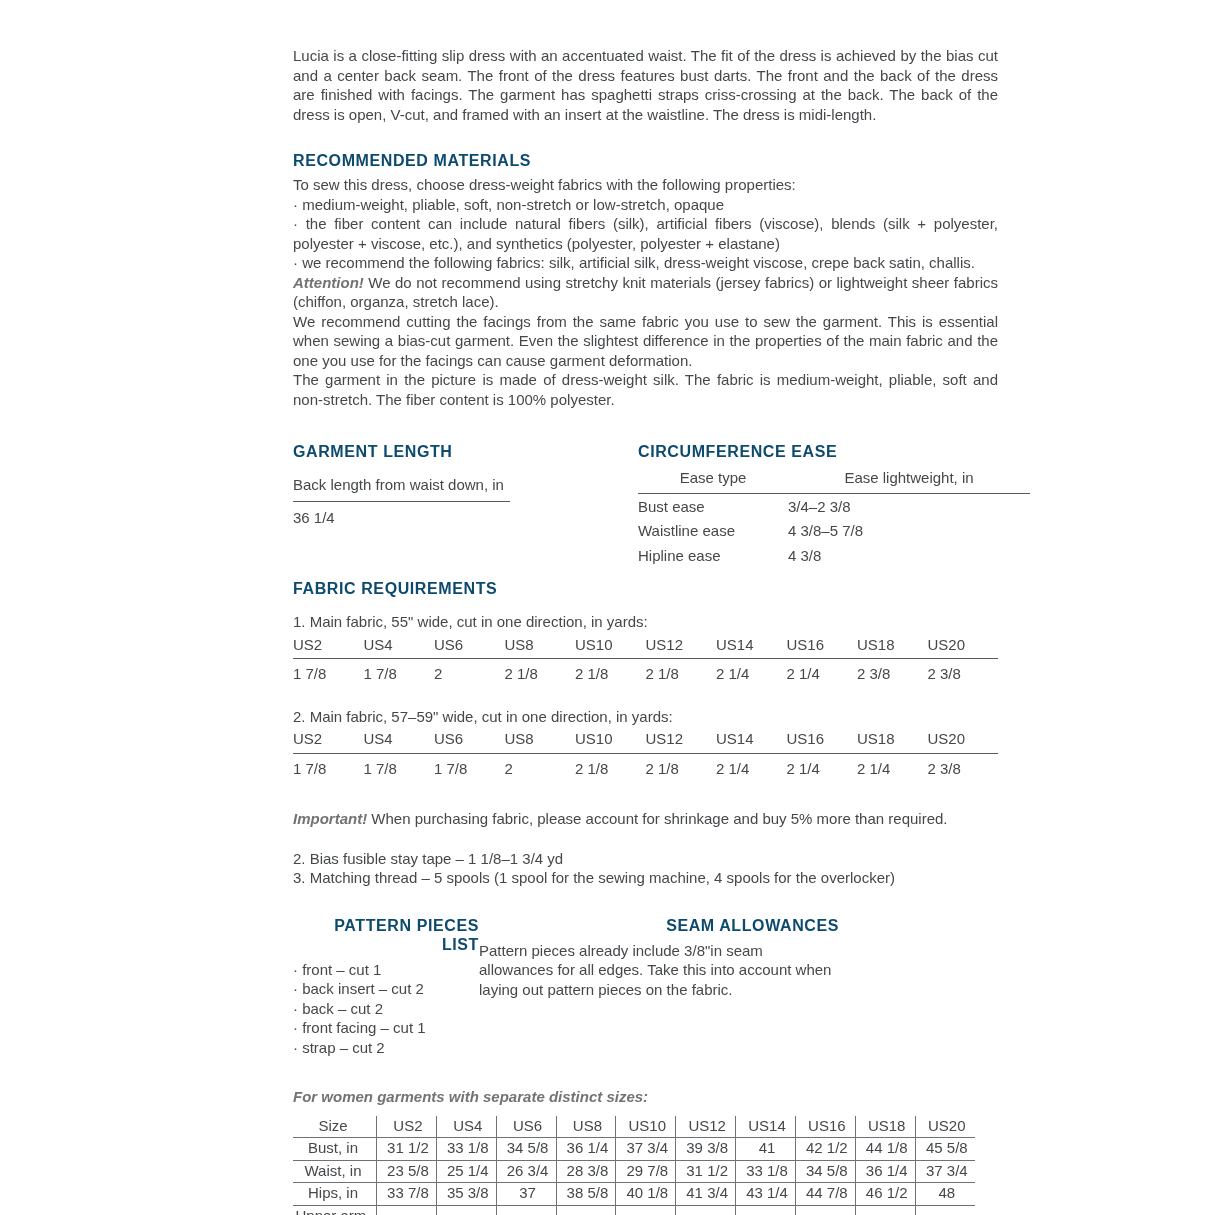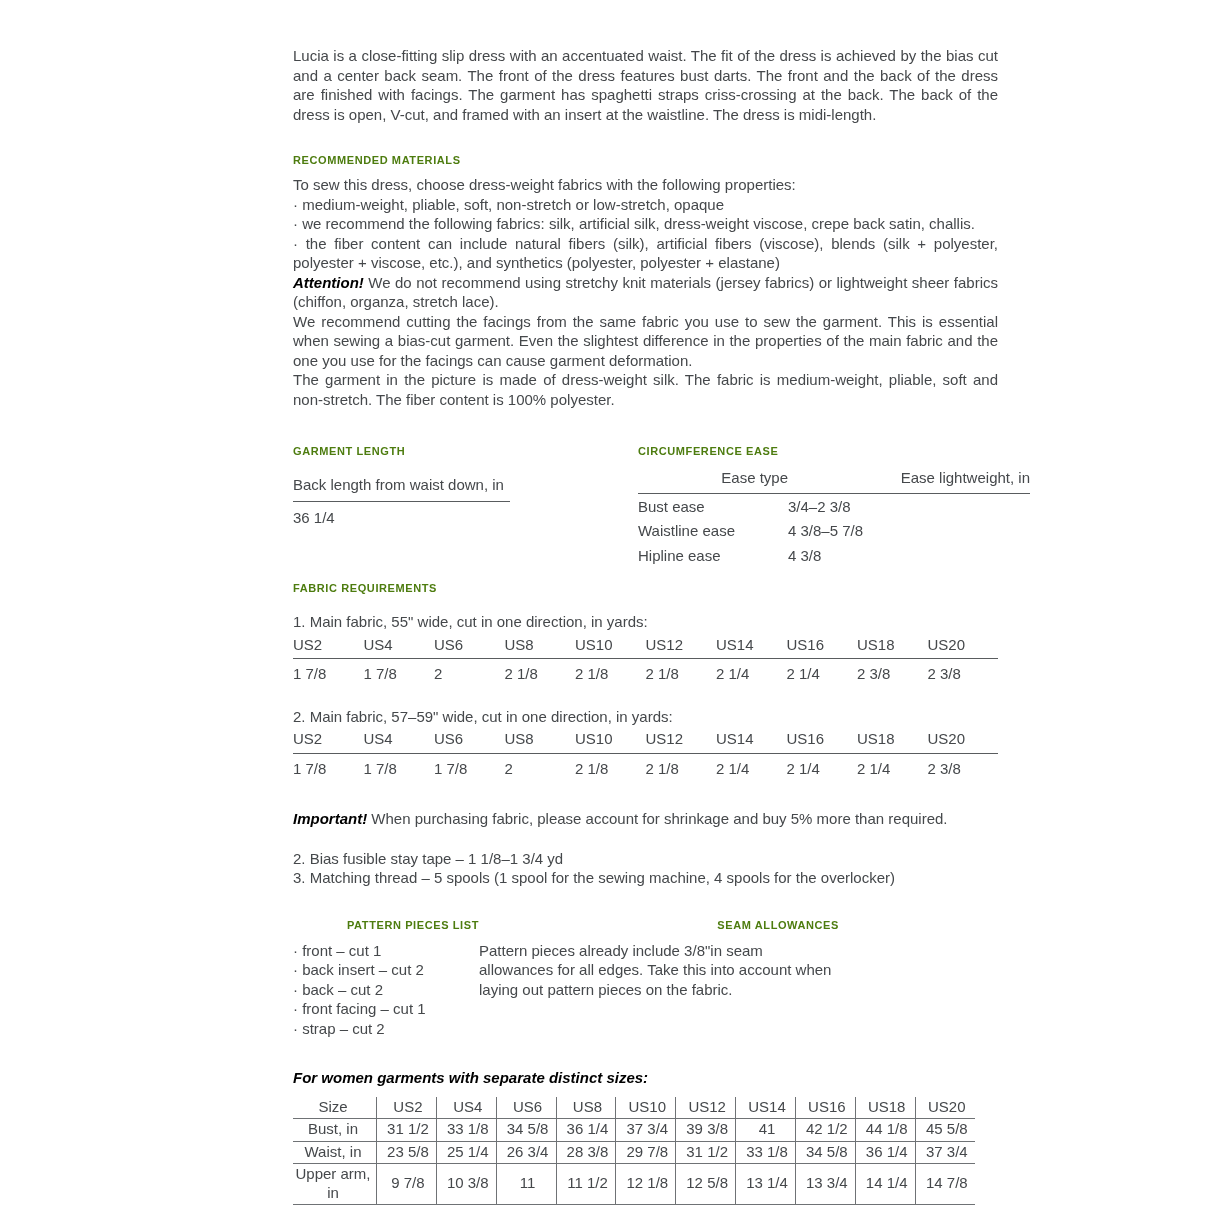--- a/index.html
+++ b/index.html
@@ -2,35 +2,35 @@
 <html><head>
 <meta charset="utf-8">
 <style>
   html,body{margin:0;padding:0;background:#ffffff;}
   .page{
     position:relative;width:1214px;height:1215px;background:#ffffff;overflow:hidden;
     font-family:"Liberation Sans","DejaVu Sans",sans-serif;
     font-size:15px;line-height:19.5px;color:#45484b;padding-left:40px;
   }
   .content{width:705px;margin-left:253px;padding-top:46px;}
-  .h{font-size:11px;font-weight:700;color:#4d7c0f;letter-spacing:0.6px;margin:0 0 5px 0;line-height:19px;}
+  .h{font-size:16px;font-weight:700;color:#0c4a6e;letter-spacing:0.6px;margin:0 0 5px 0;line-height:19px;}
   .para{margin:0;}
   .just{text-align:justify;}
-  .bi{font-weight:700;font-style:italic;color:#000000;}
+  .bi{font-weight:700;font-style:italic;color:#737373;}
   .intro{margin:0 0 27px 0;}
 
   
   .cols{display:flex;}
   .gl-ease{margin-top:33px;}
   .col-gl{width:217px;margin-right:96px;flex:none;}
   .col-ease{width:392px;flex:none;margin-left:32px;}
   .gl-label{padding:9px 0 6px 0;border-bottom:1px solid #595c5e;}
   .gl-value{padding-top:6px;}
   .ease-table{width:100%;border-collapse:collapse;margin-top:2px;}
-  .ease-table th{text-align:right;font-weight:400;border-bottom:1px solid #595c5e;padding:2px 0 5px 0;}
+  .ease-table th{text-align:center;font-weight:400;border-bottom:1px solid #595c5e;padding:2px 0 5px 0;}
   .ease-table td{padding:3px 0 2px 0;}
   .ease-table th:first-child,.ease-table td:first-child{width:150px;}
 
   
   .fabric{margin-top:12px;}
   .caption{margin:14px 0 1px 0;}
   .c2{margin-top:22px;}
   .fab-table{width:100%;border-collapse:collapse;table-layout:fixed;}
   .fab-table th{text-align:left;font-weight:400;border-bottom:1px solid #595c5e;padding:2px 0 4px 0;}
   .fab-table td{text-align:left;padding:5px 0 1px 0;}
@@ -58,22 +58,22 @@
 <div class="page">
   <div class="content">
 
     <p class="para just intro">Lucia is a close-fitting slip dress with an accentuated waist. The fit of the dress is achieved by the bias cut and a center back seam. The front of the dress features bust darts. The front and the back of the dress are finished with facings. The garment has spaghetti straps criss-crossing at the back. The back of the dress is open, V-cut, and framed with an insert at the waistline. The dress is midi-length.</p>
 
     <section>
       <h2 class="h">RECOMMENDED MATERIALS</h2>
       <div class="just">
         <p class="para"><b class="bi"></b><span>To sew this dress, choose dress-weight fabrics with the following properties:</span></p>
           <p class="para"><b class="bi"></b><span>· medium-weight, pliable, soft, non-stretch or low-stretch, opaque</span></p>
+          <p class="para"><b class="bi"></b><span>· the fiber content can include natural fibers (silk), artificial fibers (viscose), blends (silk + polyester, polyester + viscose, etc.), and synthetics (polyester, polyester + elastane)</span></p>
           <p class="para"><b class="bi"></b><span>· we recommend the following fabrics: silk, artificial silk, dress-weight viscose, crepe back satin, challis.</span></p>
-          <p class="para"><b class="bi"></b><span>· the fiber content can include natural fibers (silk), artificial fibers (viscose), blends (silk + polyester, polyester + viscose, etc.), and synthetics (polyester, polyester + elastane)</span></p>
           <p class="para"><b class="bi">Attention!</b><span> We do not recommend using stretchy knit materials (jersey fabrics) or lightweight sheer fabrics (chiffon, organza, stretch lace).</span></p>
           <p class="para"><b class="bi"></b><span>We recommend cutting the facings from the same fabric you use to sew the garment. This is essential when sewing a bias-cut garment. Even the slightest difference in the properties of the main fabric and the one you use for the facings can cause garment deformation.</span></p>
           <p class="para"><b class="bi"></b><span>The garment in the picture is made of dress-weight silk. The fabric is medium-weight, pliable, soft and non-stretch. The fiber content is 100% polyester.</span></p>
       </div>
     </section>
 
     <div class="cols gl-ease">
       <section class="col-gl">
         <h2 class="h">GARMENT LENGTH</h2>
         <div class="gl-label">Back length from waist down, in</div>
@@ -235,20 +235,33 @@
             <td>26 3/4</td>
             <td>28 3/8</td>
             <td>29 7/8</td>
             <td>31 1/2</td>
             <td>33 1/8</td>
             <td>34 5/8</td>
             <td>36 1/4</td>
             <td>37 3/4</td>
         </tr>
         <tr>
+          <td>Hips, in</td>
+          <td>33 7/8</td>
+            <td>35 3/8</td>
+            <td>37</td>
+            <td>38 5/8</td>
+            <td>40 1/8</td>
+            <td>41 3/4</td>
+            <td>43 1/4</td>
+            <td>44 7/8</td>
+            <td>46 1/2</td>
+            <td>48</td>
+        </tr>
+        <tr>
           <td>Upper arm, in</td>
           <td>9 7/8</td>
             <td>10 3/8</td>
             <td>11</td>
             <td>11 1/2</td>
             <td>12 1/8</td>
             <td>12 5/8</td>
             <td>13 1/4</td>
             <td>13 3/4</td>
             <td>14 1/4</td>

